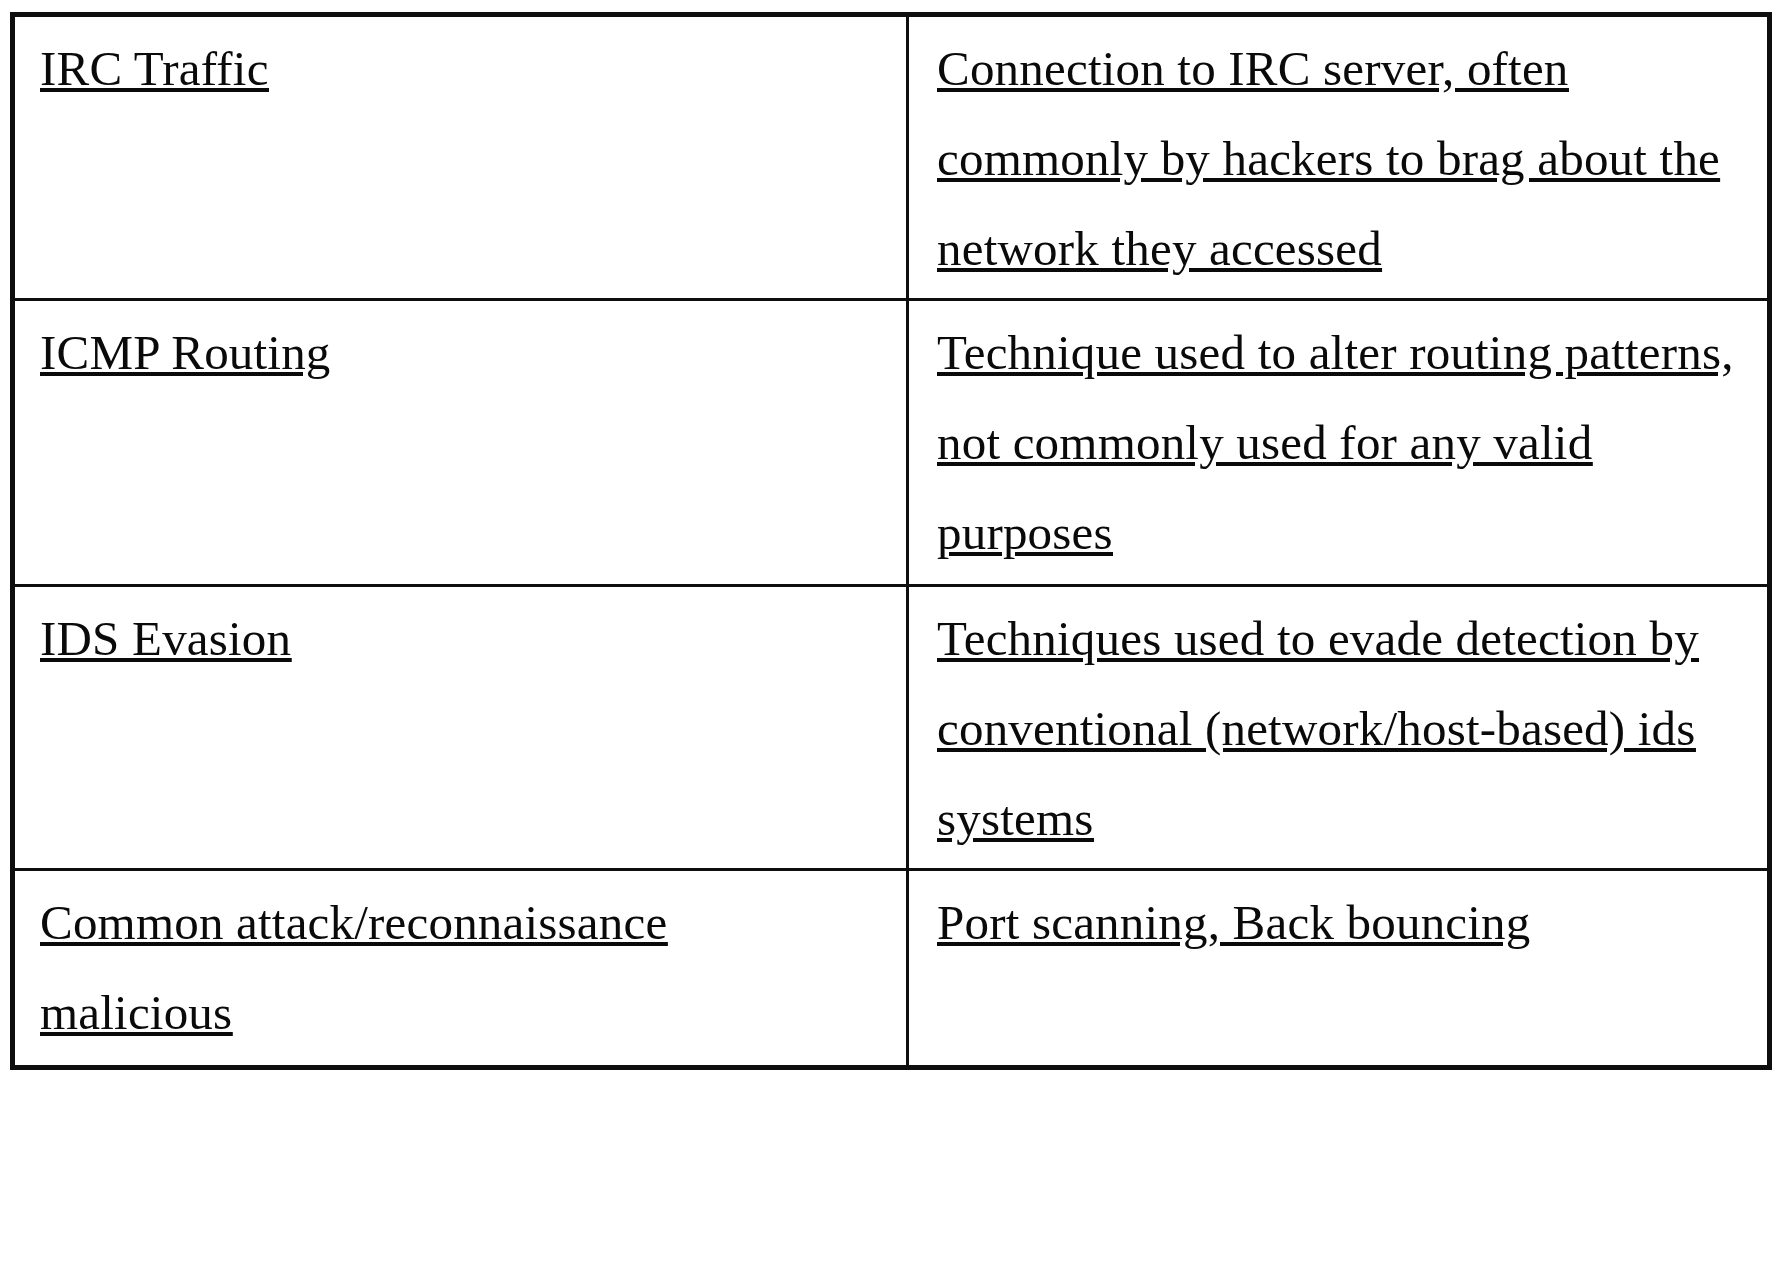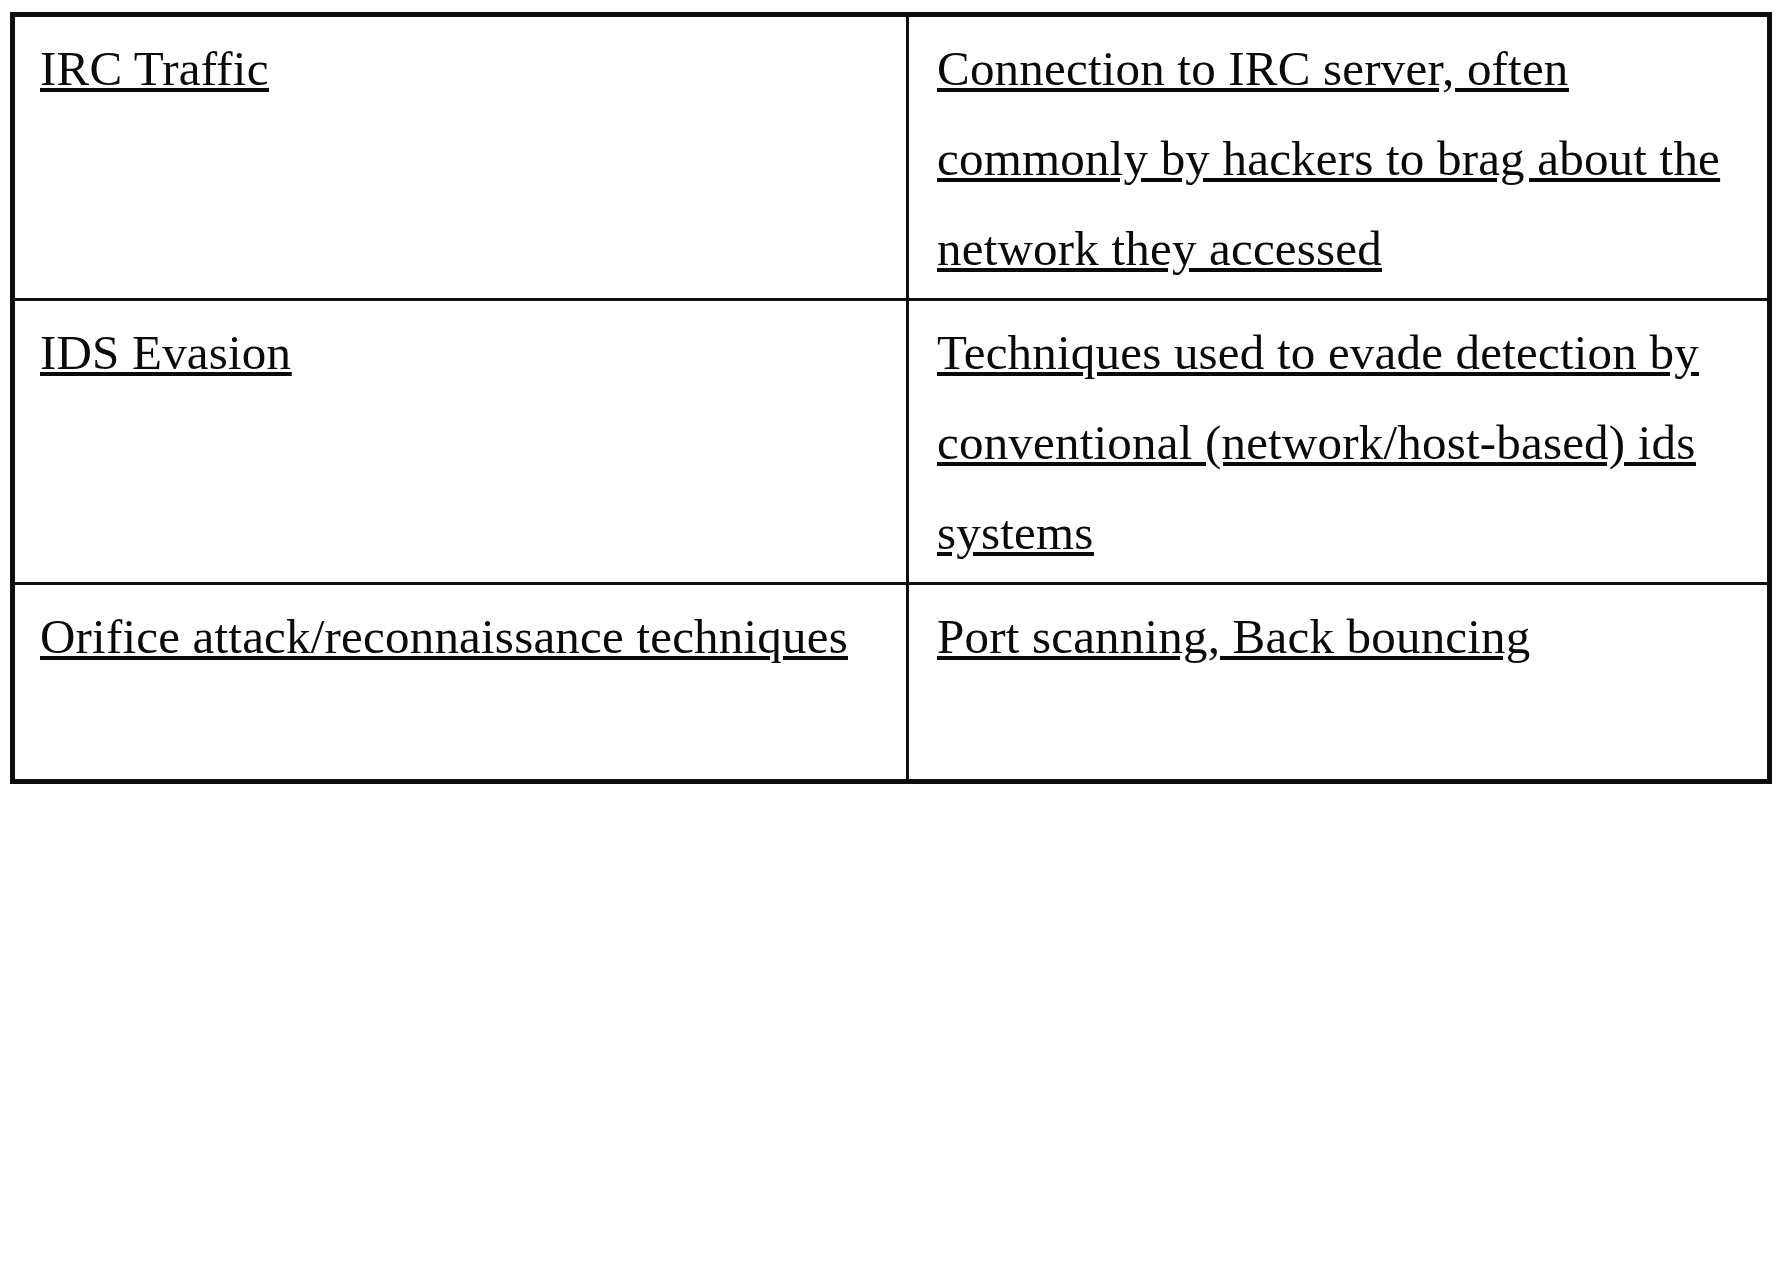--- a/index.html
+++ b/index.html
@@ -65,23 +65,27 @@
 </head>
 <body>
 
 <div class="page">
   <table class="def-table">
     <tbody>
       <tr class="row-tall-1">
         <td class="term-cell">IRC Traffic</td>
         <td class="desc-cell">Connection to IRC server, often commonly by hackers to brag about the network they accessed</td>
       </tr>
+      <tr class="row-tall-2">
+        <td class="term-cell">ICMP Routing</td>
+        <td class="desc-cell">Technique used to alter routing patterns, not commonly used for any valid purposes</td>
+      </tr>
       <tr class="row-tall-3">
         <td class="term-cell">IDS Evasion</td>
         <td class="desc-cell">Techniques used to evade detection by conventional (network/host-based) ids systems</td>
       </tr>
       <tr class="row-short-2">
-        <td class="term-cell">Orifice attack/reconnaissance techniques</td>
+        <td class="term-cell">Common attack/reconnaissance malicious</td>
         <td class="desc-cell">Port scanning, Back bouncing</td>
       </tr>
     </tbody>
   </table>
 </div>
 
 </body></html>

